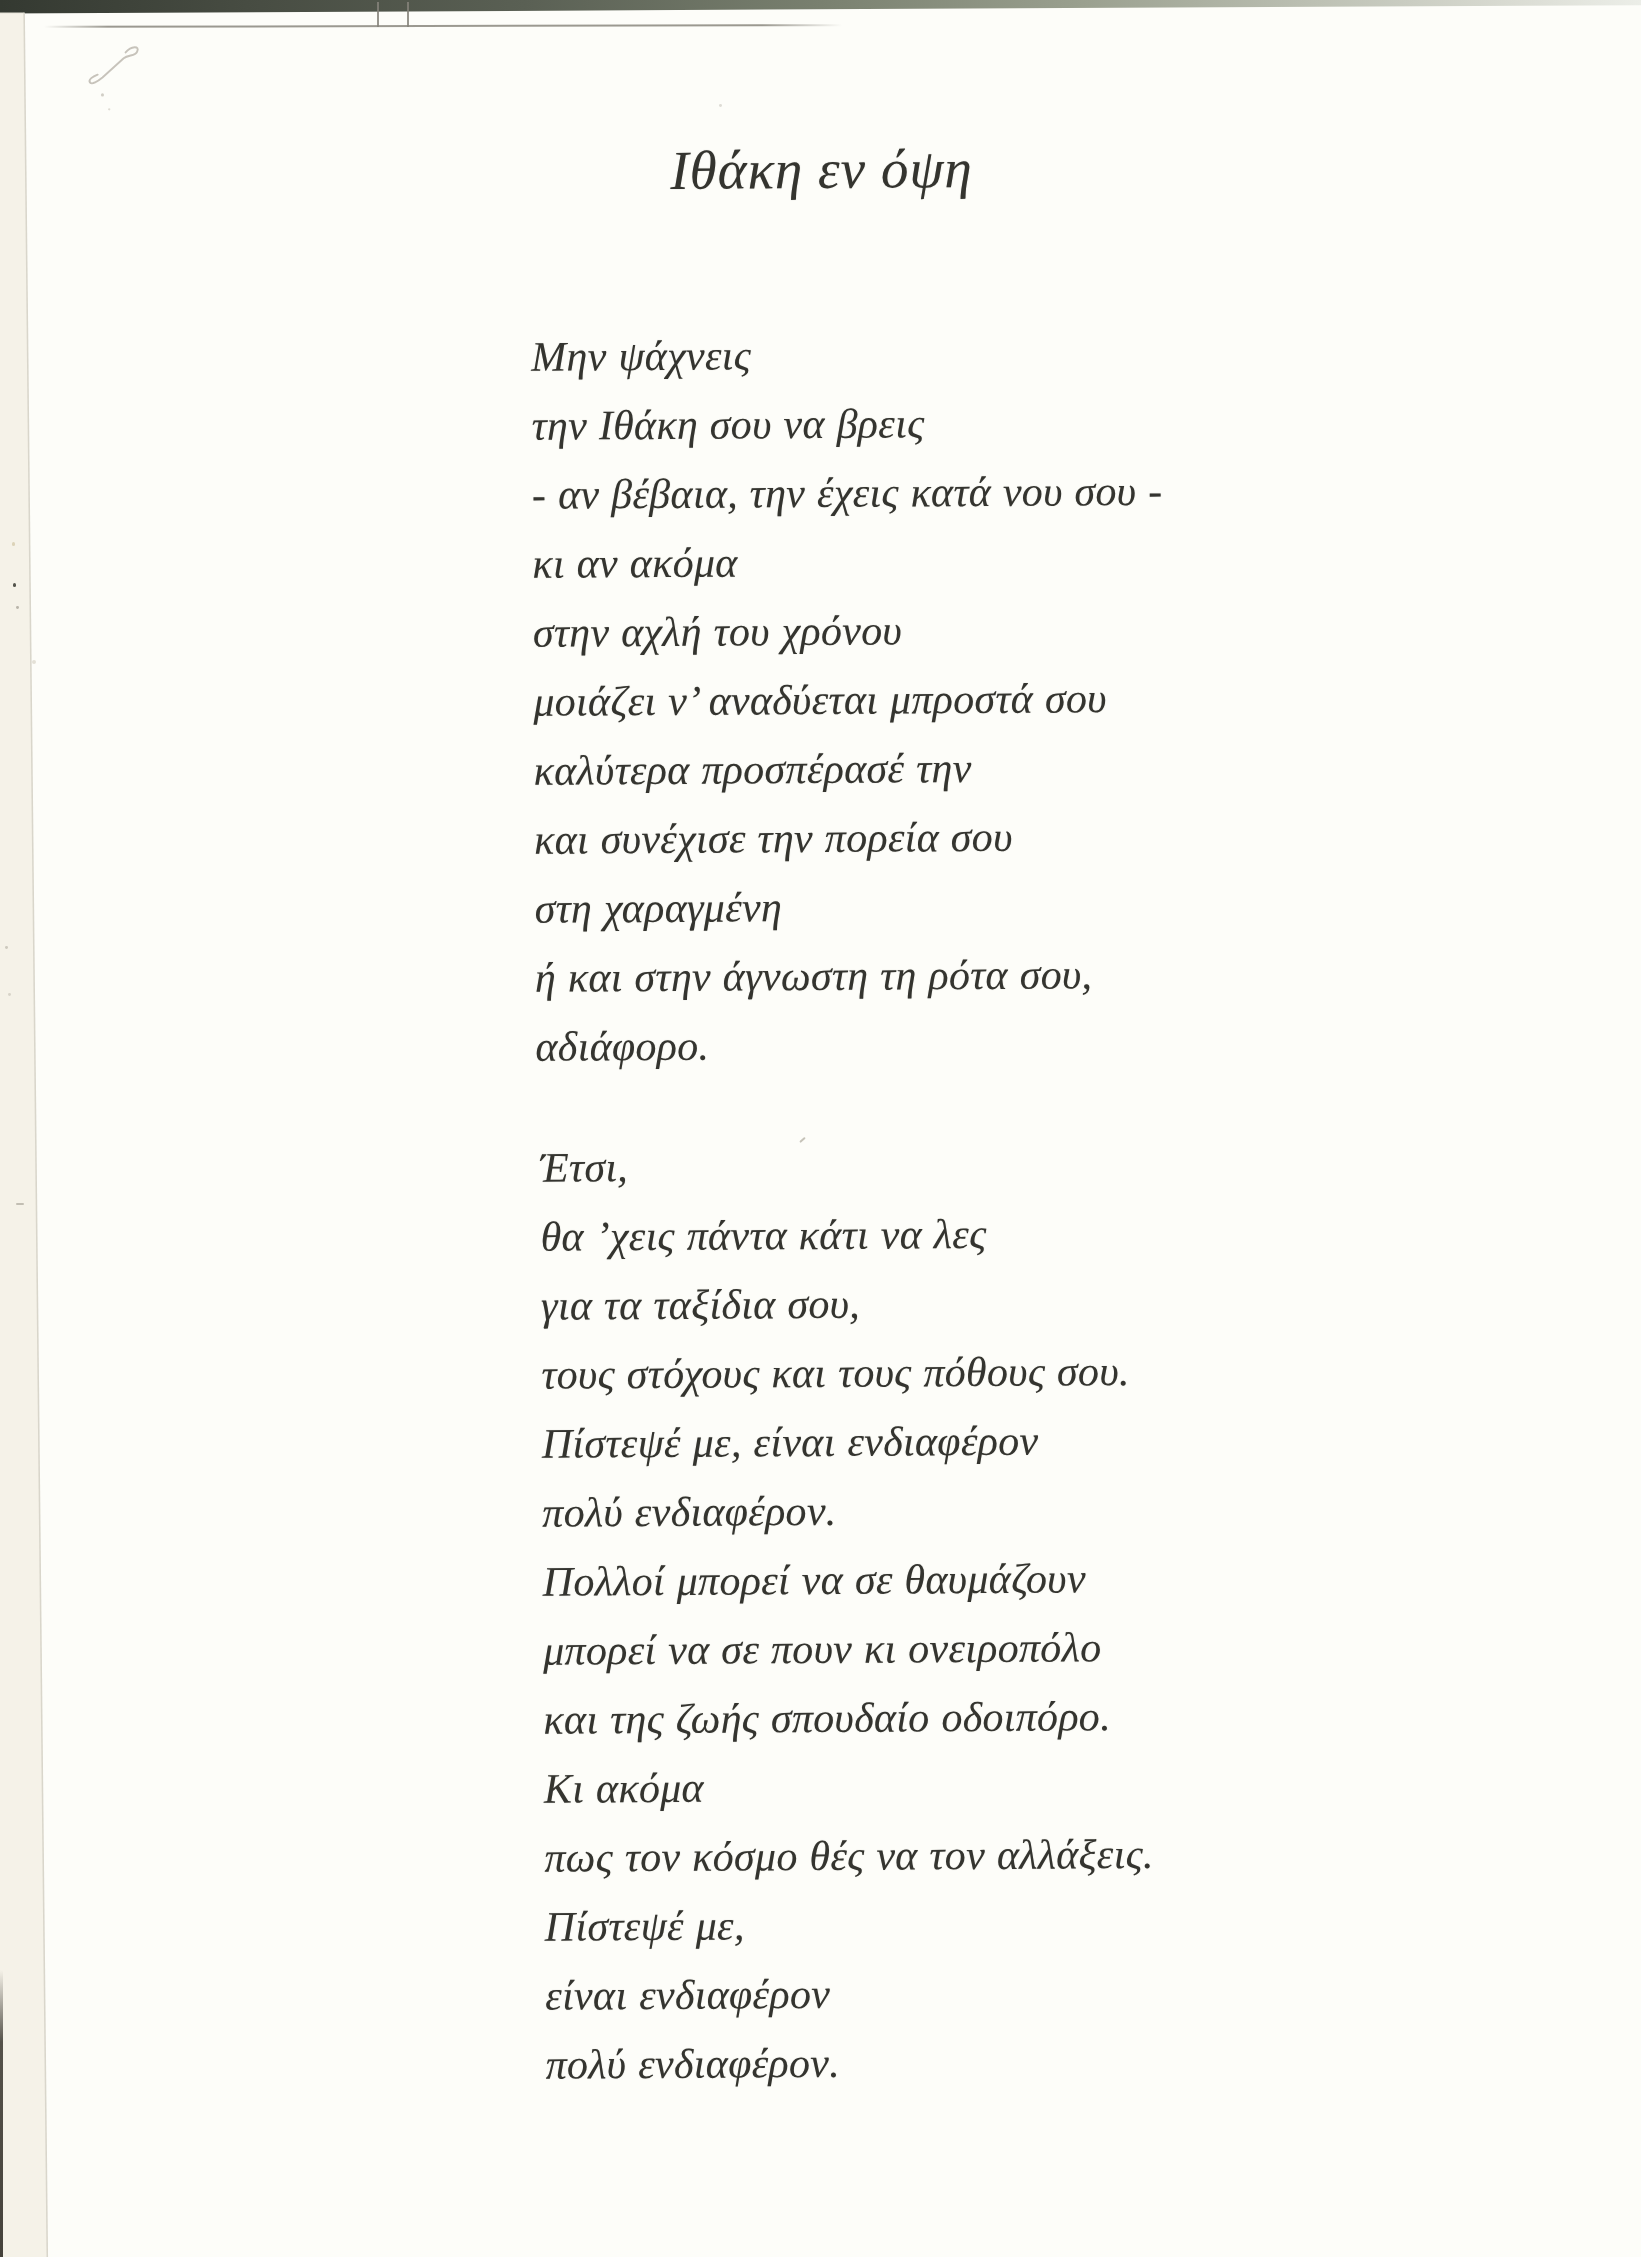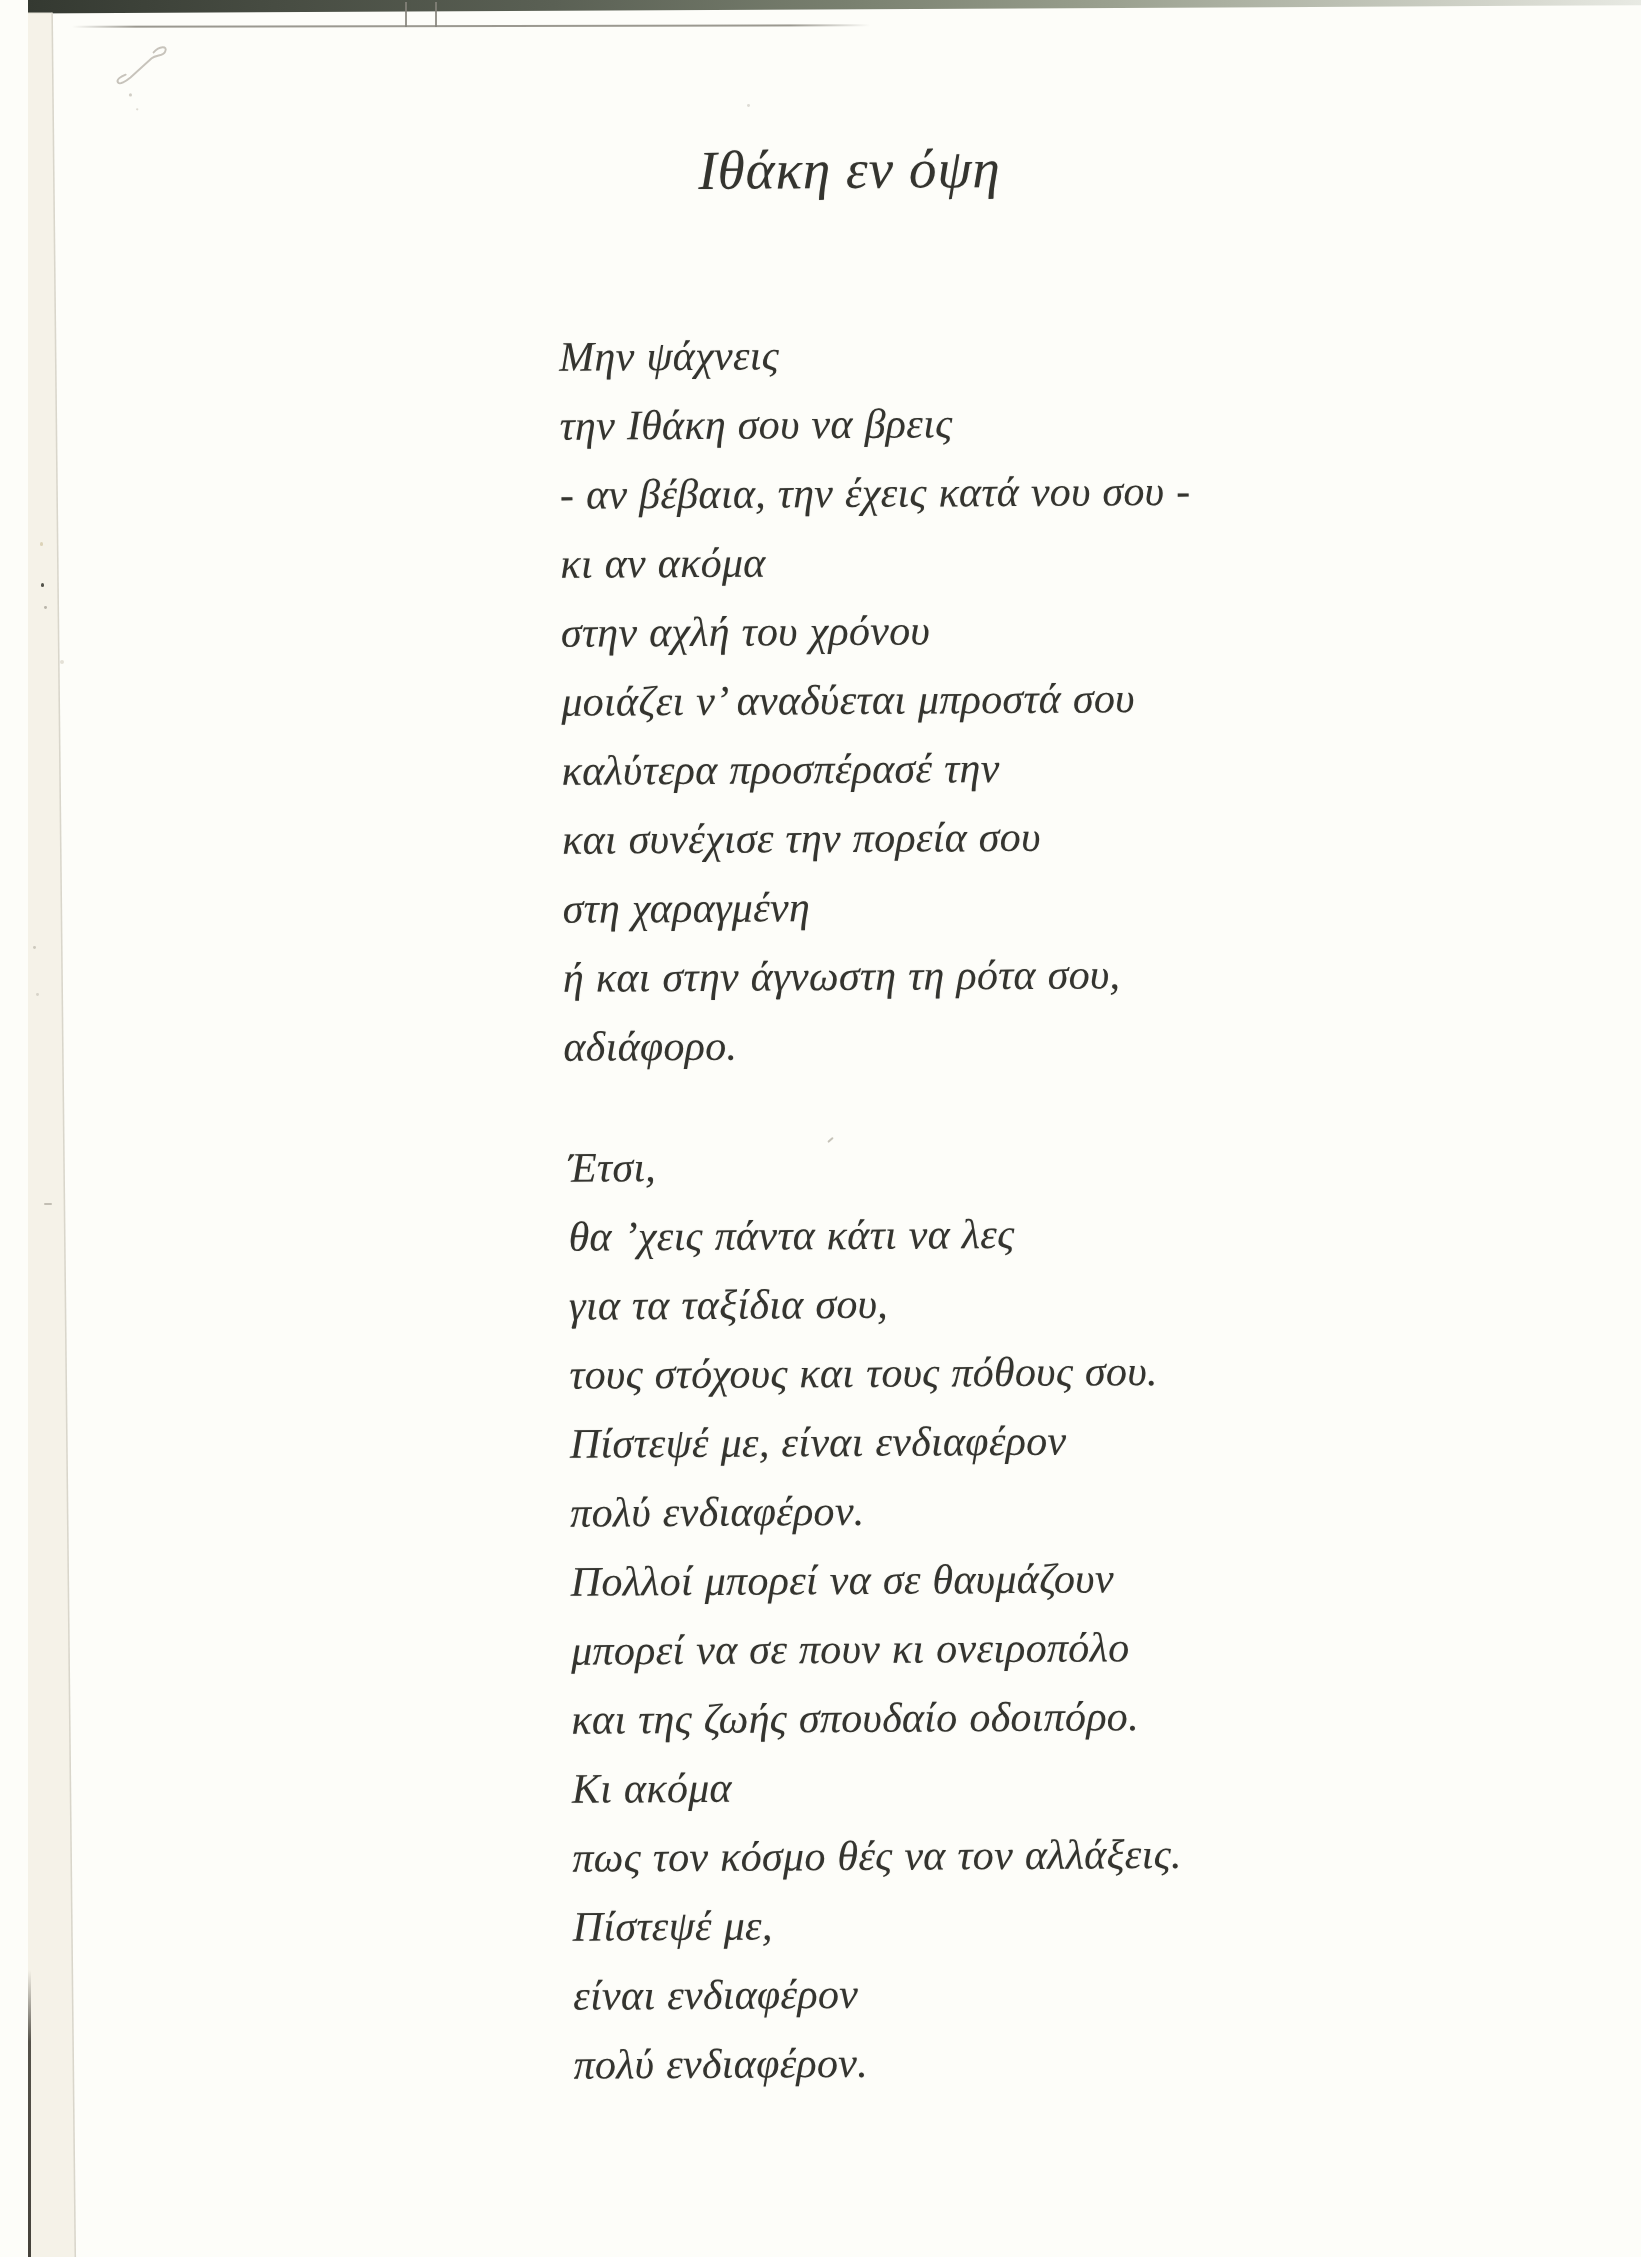--- a/index.html
+++ b/index.html
@@ -3,21 +3,21 @@
 <meta charset="utf-8">
 <style>
   html, body { margin: 0; padding: 0; }
   body {
     width: 1641px; height: 2257px;
     position: relative;
     overflow: hidden;
     background: var(--paper, #fdfdf9);
     font-family: "Liberation Serif", "DejaVu Serif", serif;
   }
-  .page { position: absolute; inset: 0; margin-left: 28px; }
+  .page { position: absolute; inset: 0; }
 
   
   .top-edge {
     position: absolute; top: 0; left: 0; width: 1641px; height: 13.5px;
     background: linear-gradient(to right,
       #343931 0%, #474c42 15%, #5a6054 32%, #79806f 50%,
       #9aa08f 66%, #bcc0b3 80%, #d9dbd2 92%, #eceee8 100%);
     clip-path: polygon(0 0, 100% 0, 100% 38%, 0 100%);
   }
   .top-subline {

